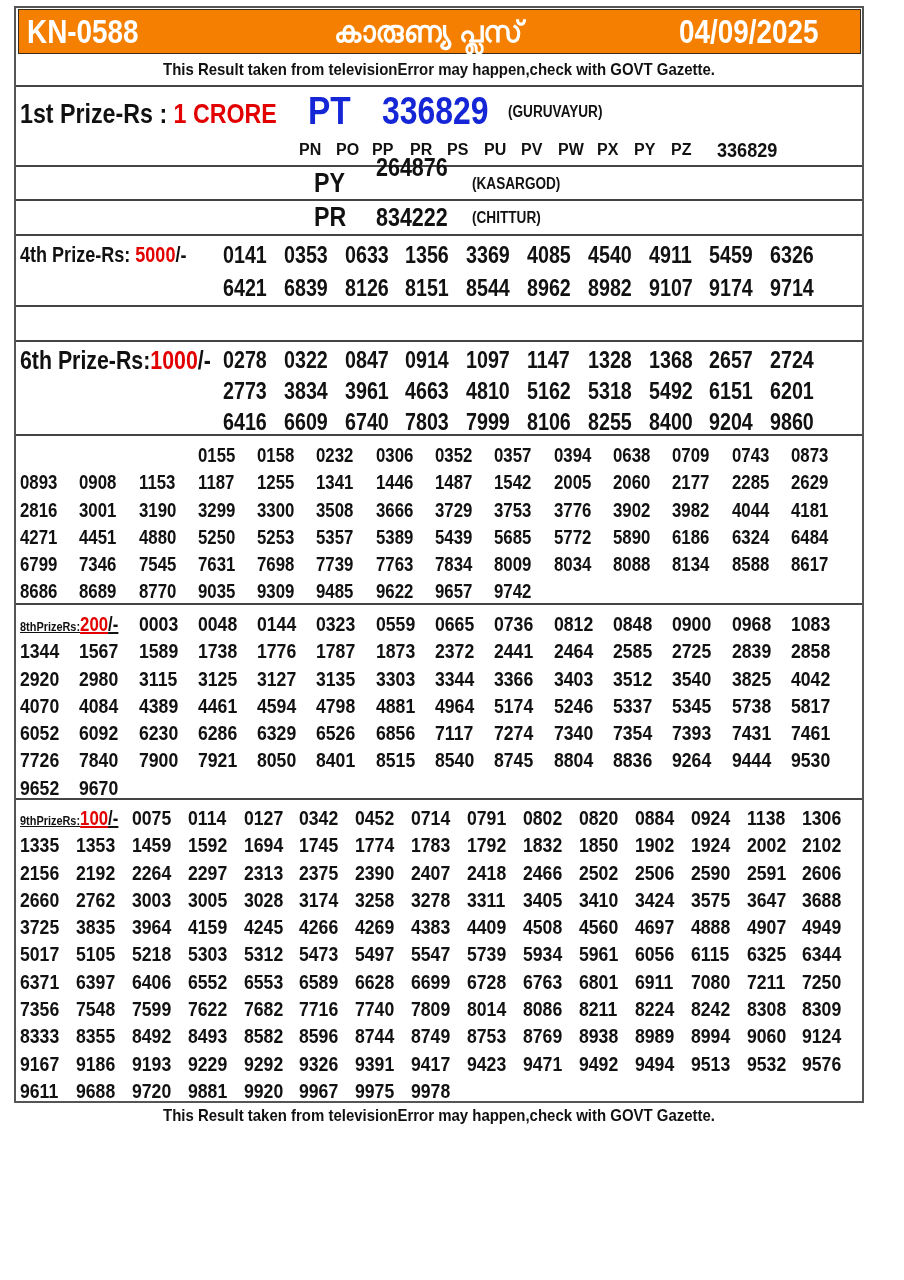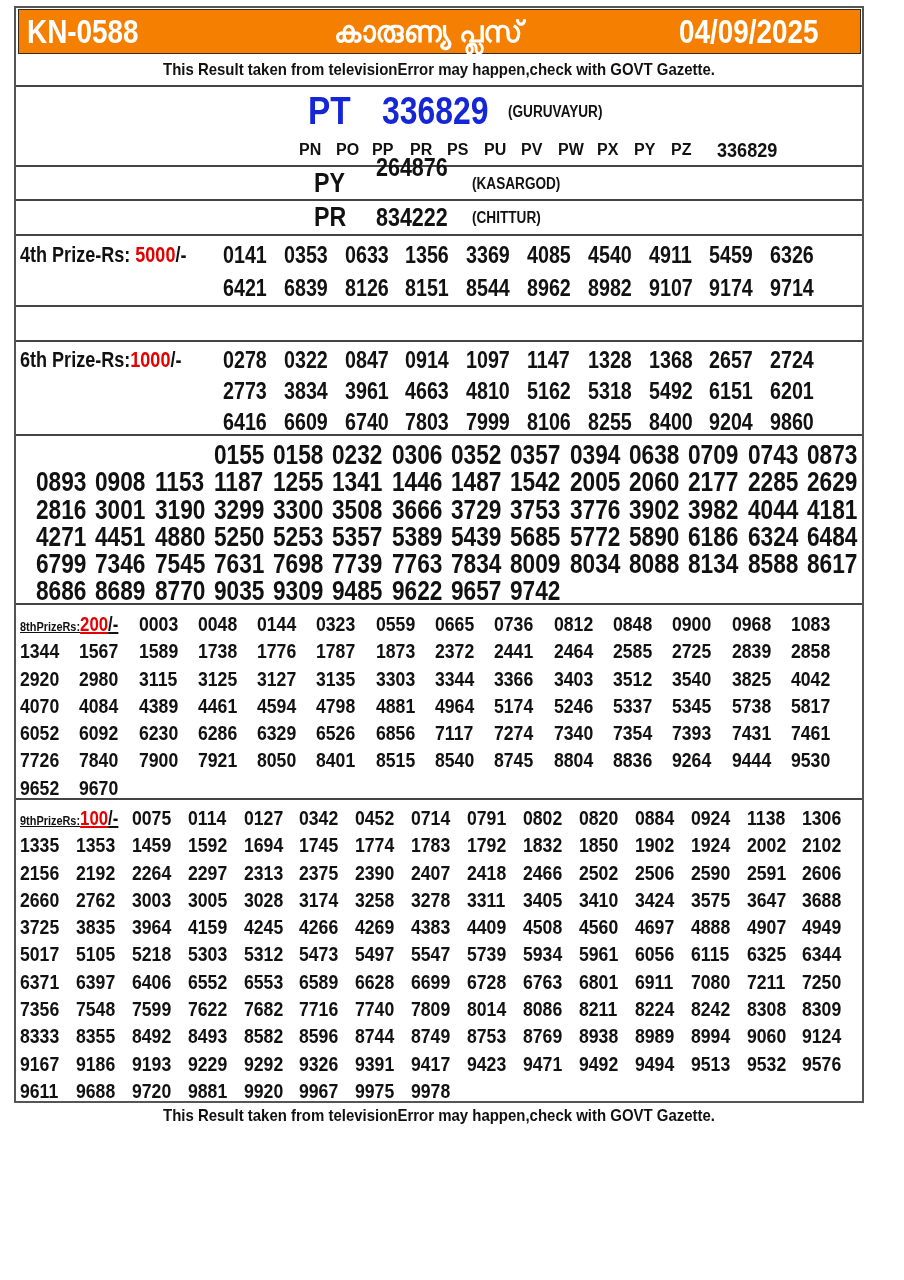--- a/index.html
+++ b/index.html
@@ -32,20 +32,25 @@
 
   <div class="header">
     <span class="h-code">KN-0588</span>
     <span class="h-name">കാരുണ്യ പ്ലസ്</span>
     <span class="h-date">04/09/2025</span>
   </div>
 
   <div class="disclaimer" style="top:52px;">This Result taken from televisionError may happen,check with GOVT Gazette.</div>
   <div class="hline" style="top:77px;"></div>
 
+  <div class="row" style="top:84px; height:42px; line-height:42px;">
+    <span class="cond" style="font-size:27px; transform:scaleX(0.86); width:300px; vertical-align:middle;">
+      <span>1st Prize-Rs : </span><span class="red">1 CRORE</span>
+    </span>
+  </div>
   <div class="row blue" style="left:292px; top:80px; height:46px; line-height:46px; font-size:38px;">
     <span class="cond" style="transform:scaleX(0.88);">PT</span>
   </div>
   <div class="row blue" style="left:366px; top:80px; height:46px; line-height:46px; font-size:38px;">
     <span class="cond" style="transform:scaleX(0.84);">336829</span>
   </div>
   <div class="row" style="left:492px; top:92px; height:24px; line-height:24px; font-size:16px;">
     <span class="cond" style="transform:scaleX(0.85);">(GURUVAYUR)</span>
   </div>
 
@@ -113,21 +118,21 @@
       <span style="transform: scaleX(0.82);">8962</span>
       <span style="transform: scaleX(0.82);">8982</span>
       <span style="transform: scaleX(0.82);">9107</span>
       <span style="transform: scaleX(0.82);">9174</span>
       <span style="transform: scaleX(0.82);">9714</span>
     </div>
   <div class="hline" style="top:297px;"></div>
 
   <div class="hline" style="top:332px;"></div>
 
-  <div class="row" style="top:337px; height:30px; line-height:30px; font-size:22px;">
+  <div class="row" style="top:337px; height:30px; line-height:30px; font-size:26px;">
     <span class="cond" style="transform:scaleX(0.82);">
       <span>6th Prize-Rs:</span><span class="red">1000</span><span>/-</span>
     </span>
   </div>
   <div class="num-grid" id="g6" style="left:207px; top:337px; grid-template-columns:repeat(10,60.8px); grid-auto-rows:31px; line-height:30px; font-size:24px;">
       <span style="transform: scaleX(0.82);">0278</span>
       <span style="transform: scaleX(0.82);">0322</span>
       <span style="transform: scaleX(0.82);">0847</span>
       <span style="transform: scaleX(0.82);">0914</span>
       <span style="transform: scaleX(0.82);">1097</span>
@@ -152,21 +157,21 @@
       <span style="transform: scaleX(0.82);">7803</span>
       <span style="transform: scaleX(0.82);">7999</span>
       <span style="transform: scaleX(0.82);">8106</span>
       <span style="transform: scaleX(0.82);">8255</span>
       <span style="transform: scaleX(0.82);">8400</span>
       <span style="transform: scaleX(0.82);">9204</span>
       <span style="transform: scaleX(0.82);">9860</span>
     </div>
   <div class="hline" style="top:426px;"></div>
 
-  <div class="num-grid" id="g7" style="left:20px; top:433px; grid-template-columns:repeat(14,59.3px); grid-auto-rows:27.3px; line-height:28px; font-size:27px;">
+  <div class="num-grid" id="g7" style="left:4px; top:433px; grid-template-columns:repeat(14,59.3px); grid-auto-rows:27.3px; line-height:28px; font-size:20px;">
       <span></span>
       <span></span>
       <span></span>
       <span style="transform: scaleX(0.84);">0155</span>
       <span style="transform: scaleX(0.84);">0158</span>
       <span style="transform: scaleX(0.84);">0232</span>
       <span style="transform: scaleX(0.84);">0306</span>
       <span style="transform: scaleX(0.84);">0352</span>
       <span style="transform: scaleX(0.84);">0357</span>
       <span style="transform: scaleX(0.84);">0394</span>

